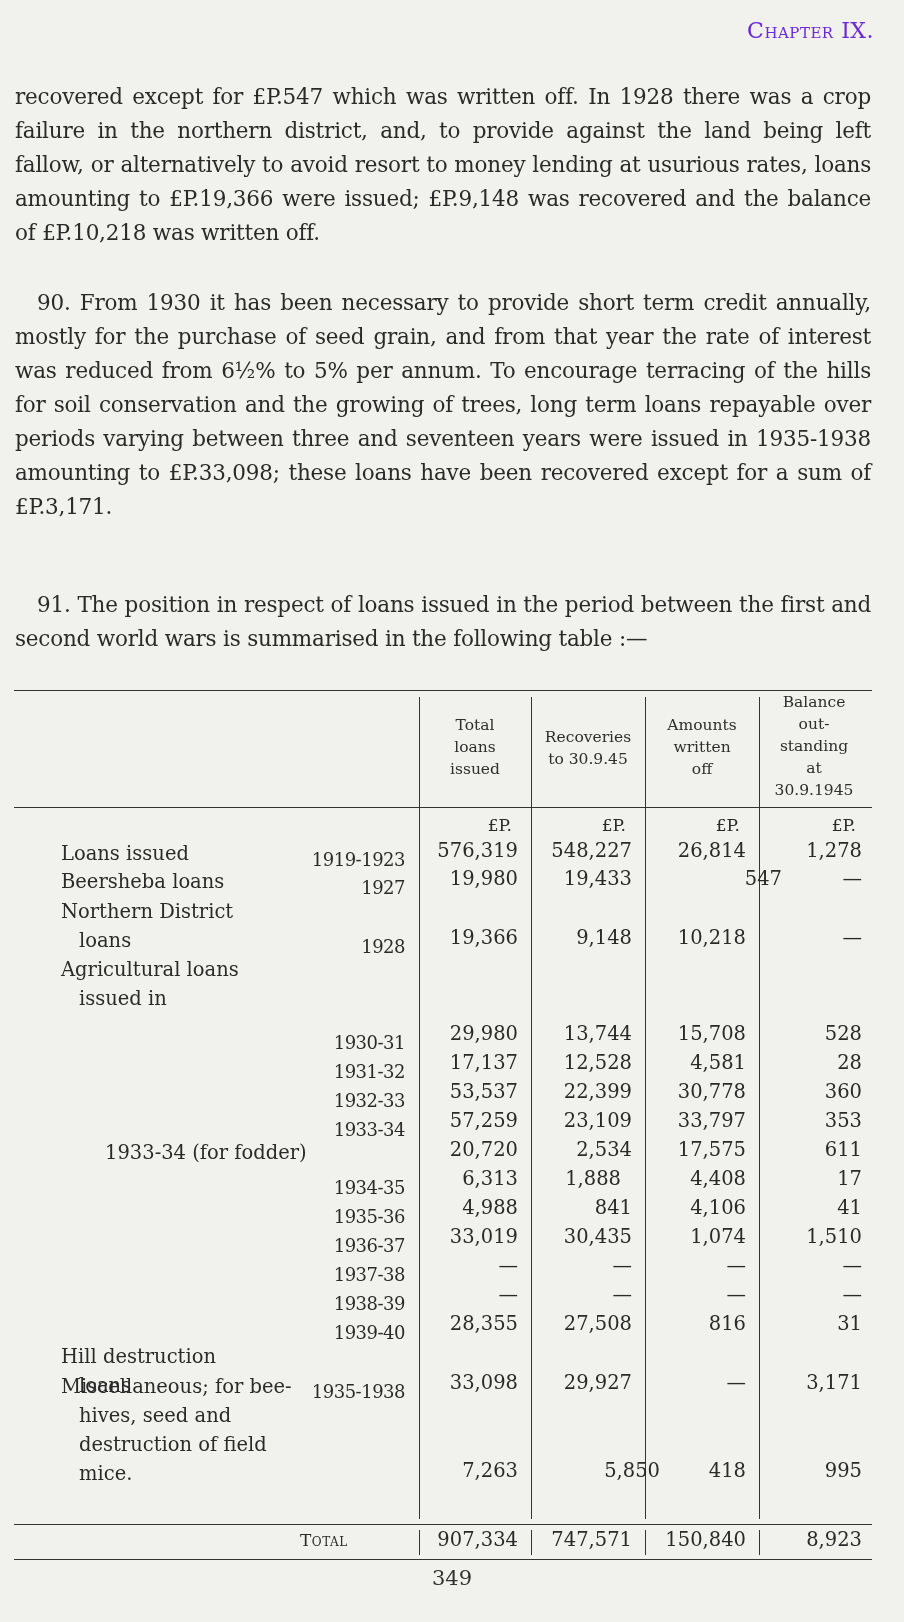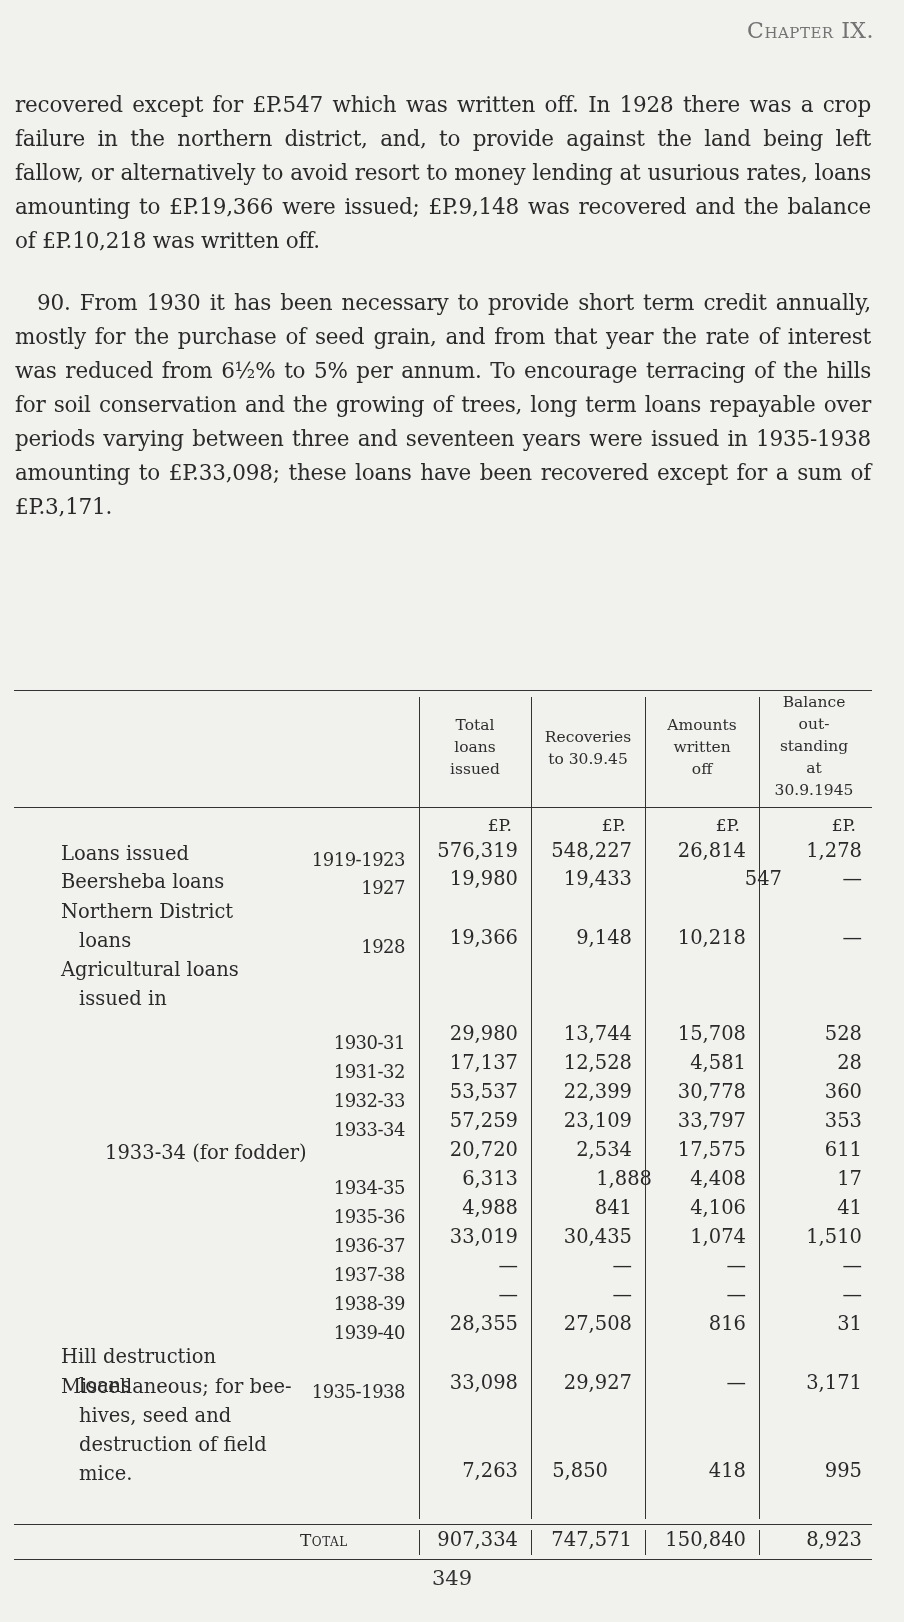--- a/index.html
+++ b/index.html
@@ -7,29 +7,29 @@
     width:904px; height:1622px; overflow:hidden;
     background:#f1f1ed;
     font-family:"DejaVu Serif", "Liberation Serif", serif;
     color:#2a2a2a;
     position:relative;
   }
   .page { position:absolute; left:0; top:0; width:904px; height:1622px; }
   .chapter {
     position:absolute; right:30px; top:18px;
     font-size:22px; font-variant:small-caps; letter-spacing:0.5px;
-    color:#737373;
+    color:#6d28d9;
   }
   .para {
     position:absolute; left:15px; width:856px;
     font-size:21.5px; line-height:34px; text-align:justify;
     letter-spacing:-0.2px;
   }
   .para.indent { text-indent:22px; }
-  #p1 { top:66px; }
+  #p1 { top:58px; }
   #p2 { top:264px; }
   #p3 { top:566px; }
 
   .rule { position:absolute; left:14px; width:858px; border-top:1.6px solid #333; }
   .vline { position:absolute; border-left:1.3px solid #333; }
 
   .th {
     position:absolute; font-size:15.5px; line-height:20px; text-align:center; color:#2e2e2e;
   }
   .cell {
@@ -42,20 +42,21 @@
   .pagenum { position:absolute; left:0; width:904px; top:1566px; text-align:center; font-size:21px; color:#333; }
 </style>
 </head>
 <body>
 
 <div class="page">
   <div class="chapter">Chapter IX.</div>
 
   <p class="para" id="p1">recovered except for £P.547 which was written off.  In 1928 there was a crop failure in the northern district, and, to provide against the land being left fallow, or alternatively to avoid resort to money lending at usurious rates, loans amounting to £P.19,366 were issued; £P.9,148 was recovered and the balance of £P.10,218 was written off.</p>
   <p class="para indent" id="p2">90. From 1930 it has been necessary to provide short term credit annually, mostly for the purchase of seed grain, and from that year the rate of interest was reduced from 6½% to 5% per annum. To encourage terracing of the hills for soil conservation and the growing of trees, long term loans repayable over periods varying between three and seventeen years were issued in 1935-1938 amounting to £P.33,098; these loans have been recovered except for a sum of £P.3,171.</p>
+  <p class="para indent" id="p3">91. The position in respect of loans issued in the period between the first and second world wars is summarised in the following table :—</p>
 
   <div id="loans-table">
       <div class="rule" style="top: 690px;"></div>
       <div class="rule" style="top: 807px;"></div>
       <div class="rule" style="top: 1524px;"></div>
       <div class="rule" style="top: 1559px;"></div>
       <div class="vline" style="left: 419px; top: 697px; height: 822px;"></div>
       <div class="vline" style="left: 419px; top: 1530px; height: 25px;"></div>
       <div class="vline" style="left: 531px; top: 697px; height: 822px;"></div>
       <div class="vline" style="left: 531px; top: 1530px; height: 25px;"></div>
@@ -121,21 +122,21 @@
       <div class="cell" style="left: 528px; width: 104px; top: 1109px;">23,109</div>
       <div class="cell" style="left: 642px; width: 104px; top: 1109px;">33,797</div>
       <div class="cell" style="left: 758px; width: 104px; top: 1109px;">353</div>
       <div class="lbl" style="left: 62px; top: 1138px;">1933-34  (for fodder)</div>
       <div class="cell" style="left: 414px; width: 104px; top: 1138px;">20,720</div>
       <div class="cell" style="left: 528px; width: 104px; top: 1138px;">2,534</div>
       <div class="cell" style="left: 642px; width: 104px; top: 1138px;">17,575</div>
       <div class="cell" style="left: 758px; width: 104px; top: 1138px;">611</div>
       <div class="yr" style="left: 295px; width: 110px; top: 1169px;">1934-35</div>
       <div class="cell" style="left: 414px; width: 104px; top: 1167px;">6,313</div>
-      <div class="cell" style="left: 548px; width: 104px; top: 1167px;">1,888</div>
+      <div class="cell" style="left: 517px; width: 104px; top: 1167px;">1,888</div>
       <div class="cell" style="left: 642px; width: 104px; top: 1167px;">4,408</div>
       <div class="cell" style="left: 758px; width: 104px; top: 1167px;">17</div>
       <div class="yr" style="left: 295px; width: 110px; top: 1198px;">1935-36</div>
       <div class="cell" style="left: 414px; width: 104px; top: 1196px;">4,988</div>
       <div class="cell" style="left: 528px; width: 104px; top: 1196px;">841</div>
       <div class="cell" style="left: 642px; width: 104px; top: 1196px;">4,106</div>
       <div class="cell" style="left: 758px; width: 104px; top: 1196px;">41</div>
       <div class="yr" style="left: 295px; width: 110px; top: 1227px;">1936-37</div>
       <div class="cell" style="left: 414px; width: 104px; top: 1225px;">33,019</div>
       <div class="cell" style="left: 528px; width: 104px; top: 1225px;">30,435</div>
@@ -161,21 +162,21 @@
       <div class="yr" style="left: 295px; width: 110px; top: 1373px;">1935-1938</div>
       <div class="cell" style="left: 414px; width: 104px; top: 1371px;">33,098</div>
       <div class="cell" style="left: 528px; width: 104px; top: 1371px;">29,927</div>
       <div class="cell" style="left: 642px; width: 104px; top: 1371px;">—</div>
       <div class="cell" style="left: 758px; width: 104px; top: 1371px;">3,171</div>
       <div class="lbl" style="left: 18px; top: 1372px;">Miscellaneous; for bee-</div>
       <div class="lbl" style="left: 36px; top: 1401px;">hives, seed and</div>
       <div class="lbl" style="left: 36px; top: 1430px;">destruction of field</div>
       <div class="lbl" style="left: 36px; top: 1459px;">mice.</div>
       <div class="cell" style="left: 414px; width: 104px; top: 1459px;">7,263</div>
-      <div class="cell" style="left: 504px; width: 104px; top: 1459px;">5,850</div>
+      <div class="cell" style="left: 556px; width: 104px; top: 1459px;">5,850</div>
       <div class="cell" style="left: 642px; width: 104px; top: 1459px;">418</div>
       <div class="cell" style="left: 758px; width: 104px; top: 1459px;">995</div>
       <div class="total-label" style="left: 300px; top: 1530px;">Total</div>
       <div class="cell" style="left: 414px; width: 104px; top: 1528px;">907,334</div>
       <div class="cell" style="left: 528px; width: 104px; top: 1528px;">747,571</div>
       <div class="cell" style="left: 642px; width: 104px; top: 1528px;">150,840</div>
       <div class="cell" style="left: 758px; width: 104px; top: 1528px;">8,923</div>
     </div>
 
   <div class="pagenum">349</div>

